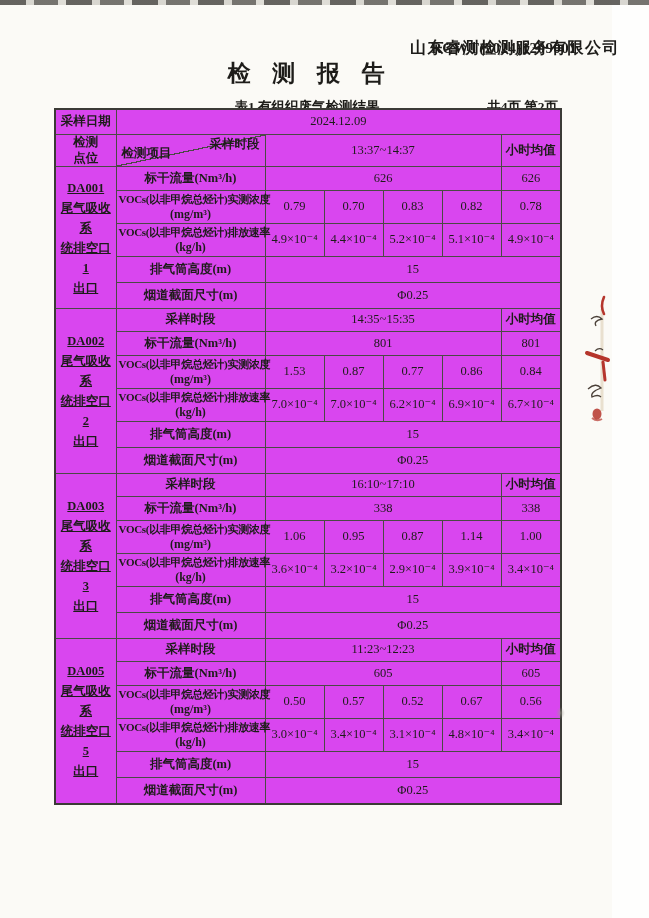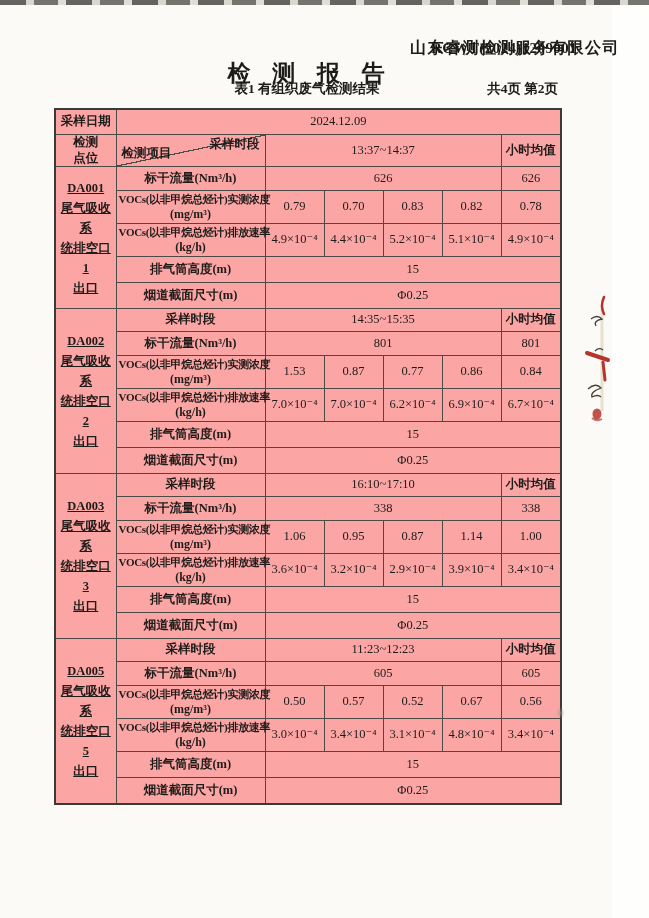--- a/index.html
+++ b/index.html
@@ -10,26 +10,26 @@
   }
   .scan-top{
     position:absolute;top:0;left:0;width:649px;height:5px;
     background:repeating-linear-gradient(90deg,#403e3a 0 26px,#cfcdc6 26px 34px,#54524d 34px 58px,#d8d6cf 58px 66px);
     opacity:.8;
   }
   .page-edge{position:absolute;top:0;right:0;width:37px;height:918px;background:#fefefd;}
   .report-no{position:absolute;top:40px;right:72px;font-size:15px;font-weight:bold;letter-spacing:.4px;}
   .company{position:absolute;top:38px;left:0;width:620px;text-align:right;font-size:16px;font-weight:bold;letter-spacing:1.5px;}
   .title{position:absolute;top:58px;left:0;width:620px;text-align:center;font-size:23px;font-weight:bold;letter-spacing:8px;}
-  .caption-row{position:absolute;top:80px;left:54px;width:506px;height:18px;font-size:13.5px;font-weight:bold;}
+  .caption-row{position:absolute;top:98px;left:54px;width:506px;height:18px;font-size:13.5px;font-weight:bold;}
   .caption{position:absolute;left:50%;transform:translateX(-50%);white-space:nowrap;}
   .pagination{position:absolute;right:2px;white-space:nowrap;}
   table.report{
     position:absolute;top:108px;left:54px;width:506px;
-    border-collapse:collapse;table-layout:fixed;background:#fca5a5;
+    border-collapse:collapse;table-layout:fixed;background:#d946ef;
     border:2px solid #3b3a36;
   }
   td{
     border:1px solid #4b4a45;text-align:center;vertical-align:middle;
     padding:0 2px;font-size:12.5px;line-height:1.25;
   }
   .lbl{font-weight:bold;}
   .pre{white-space:pre-line;}
   .val{font-size:12.5px;}
   .point{font-weight:bold;white-space:pre-line;line-height:1.6;font-size:12.5px;text-decoration:underline;}

